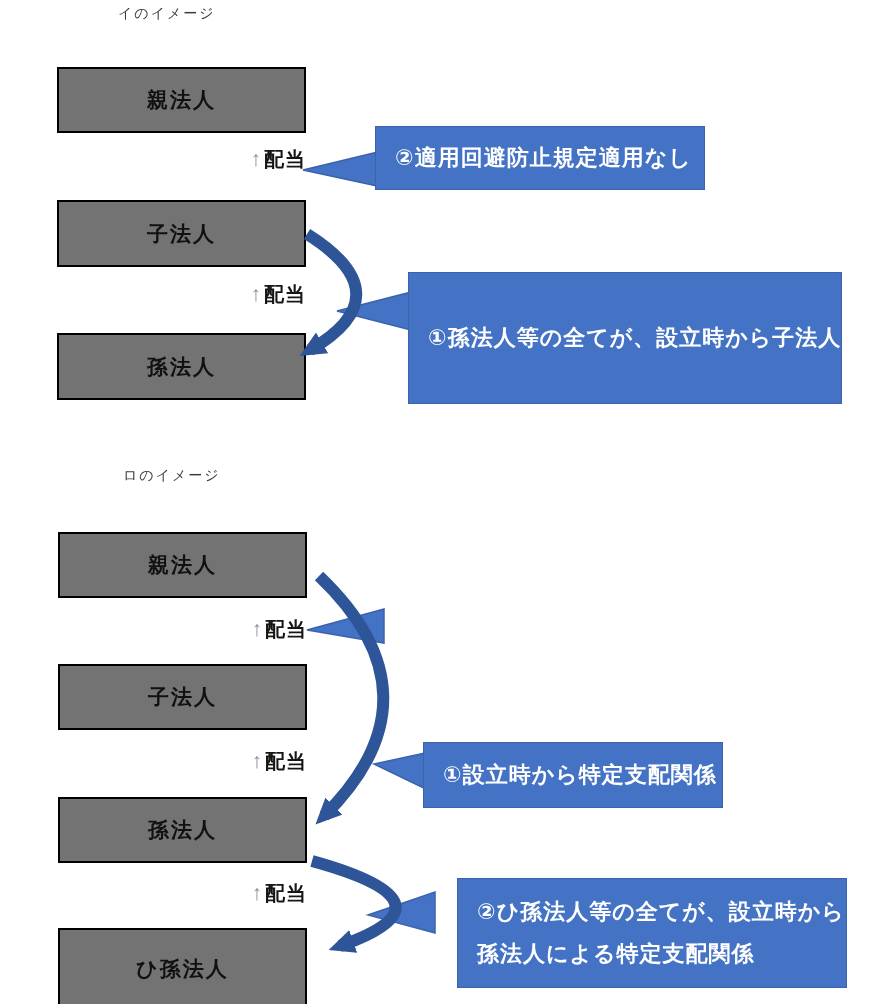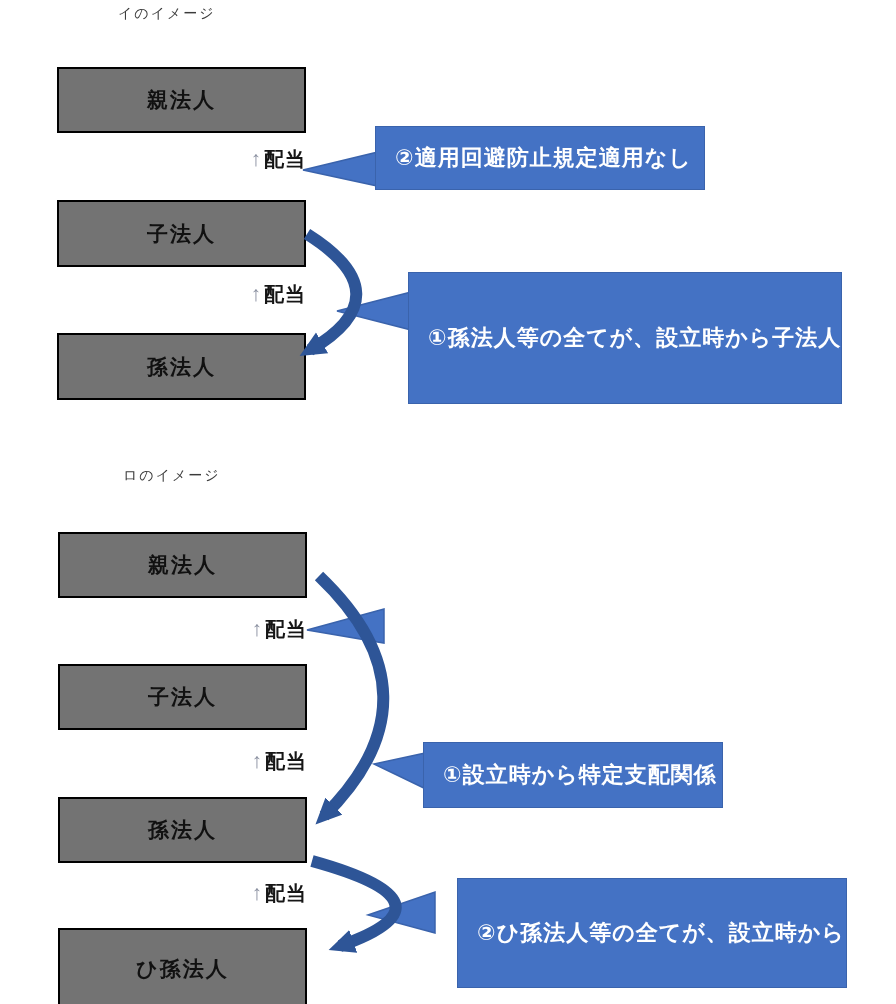--- a/index.html
+++ b/index.html
@@ -149,20 +149,21 @@
     <span>ひ孫法人</span>
   </div>
 
 
   <div class="callout" style="left:423px;top:742px;width:300px;height:66px;">
     <div class="line">①設立時から特定支配関係</div>
   </div>
 
   <div class="callout" style="left:427px;top:878px;width:390px;height:110px;margin-left:30px;">
     <div class="line">②ひ孫法人等の全てが、設立時から</div>
+    <div class="line">孫法人による特定支配関係</div>
   </div>
 
   <svg class="layer arrows" viewBox="0 0 896 1004">
     <defs>
       <marker id="ah" markerUnits="userSpaceOnUse" markerWidth="30" markerHeight="26" refX="14" refY="12" orient="auto">
         <polygon class="arrowhead" points="0,0 26,12 0,24"></polygon>
       </marker>
     </defs>
     <path class="curve" d="M 307 234 Q 404 295 310 350" marker-end="url(#ah)"></path>
     <path class="curve" d="M 319 576 Q 445 696 324 816" marker-end="url(#ah)"></path>

